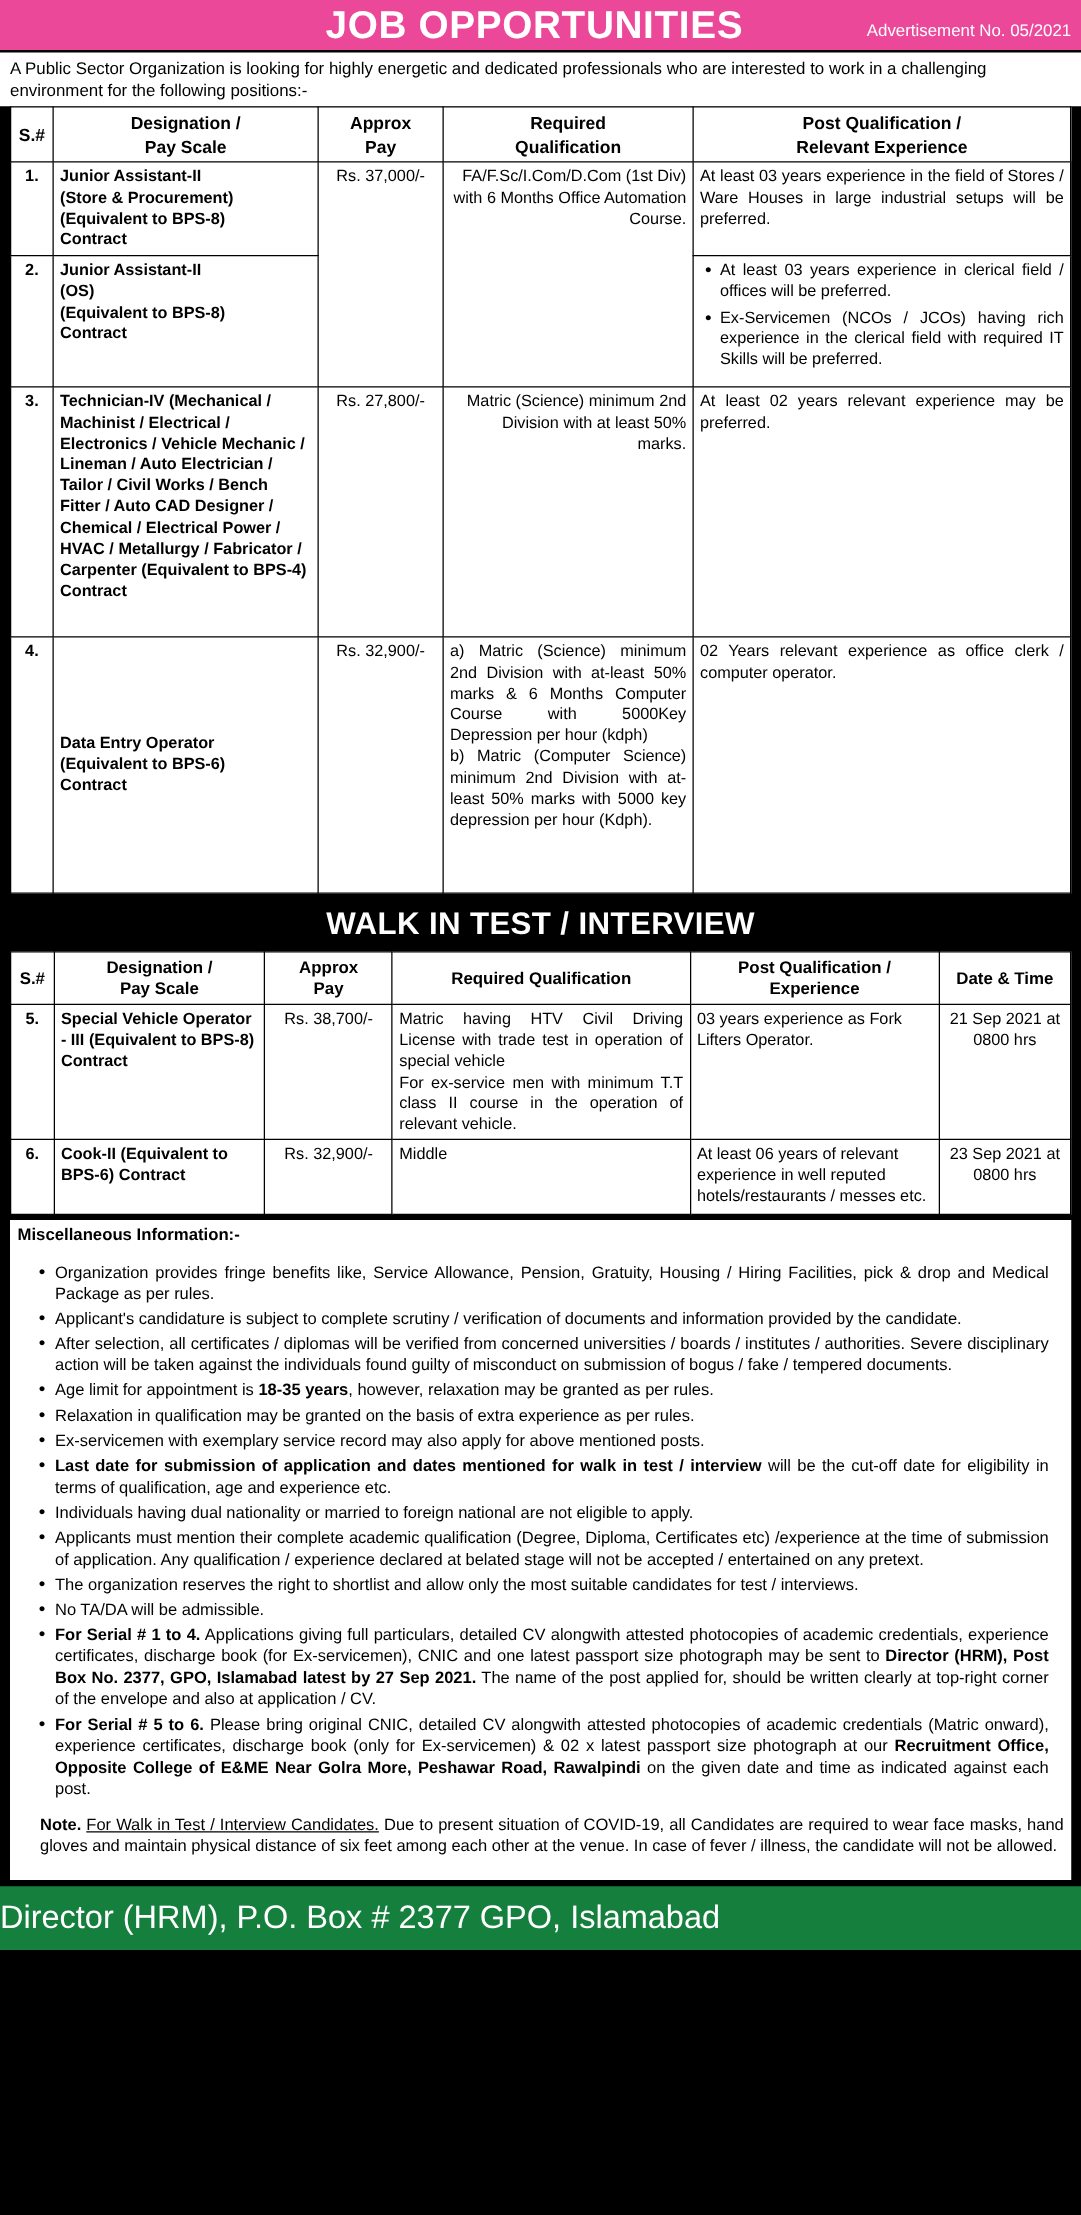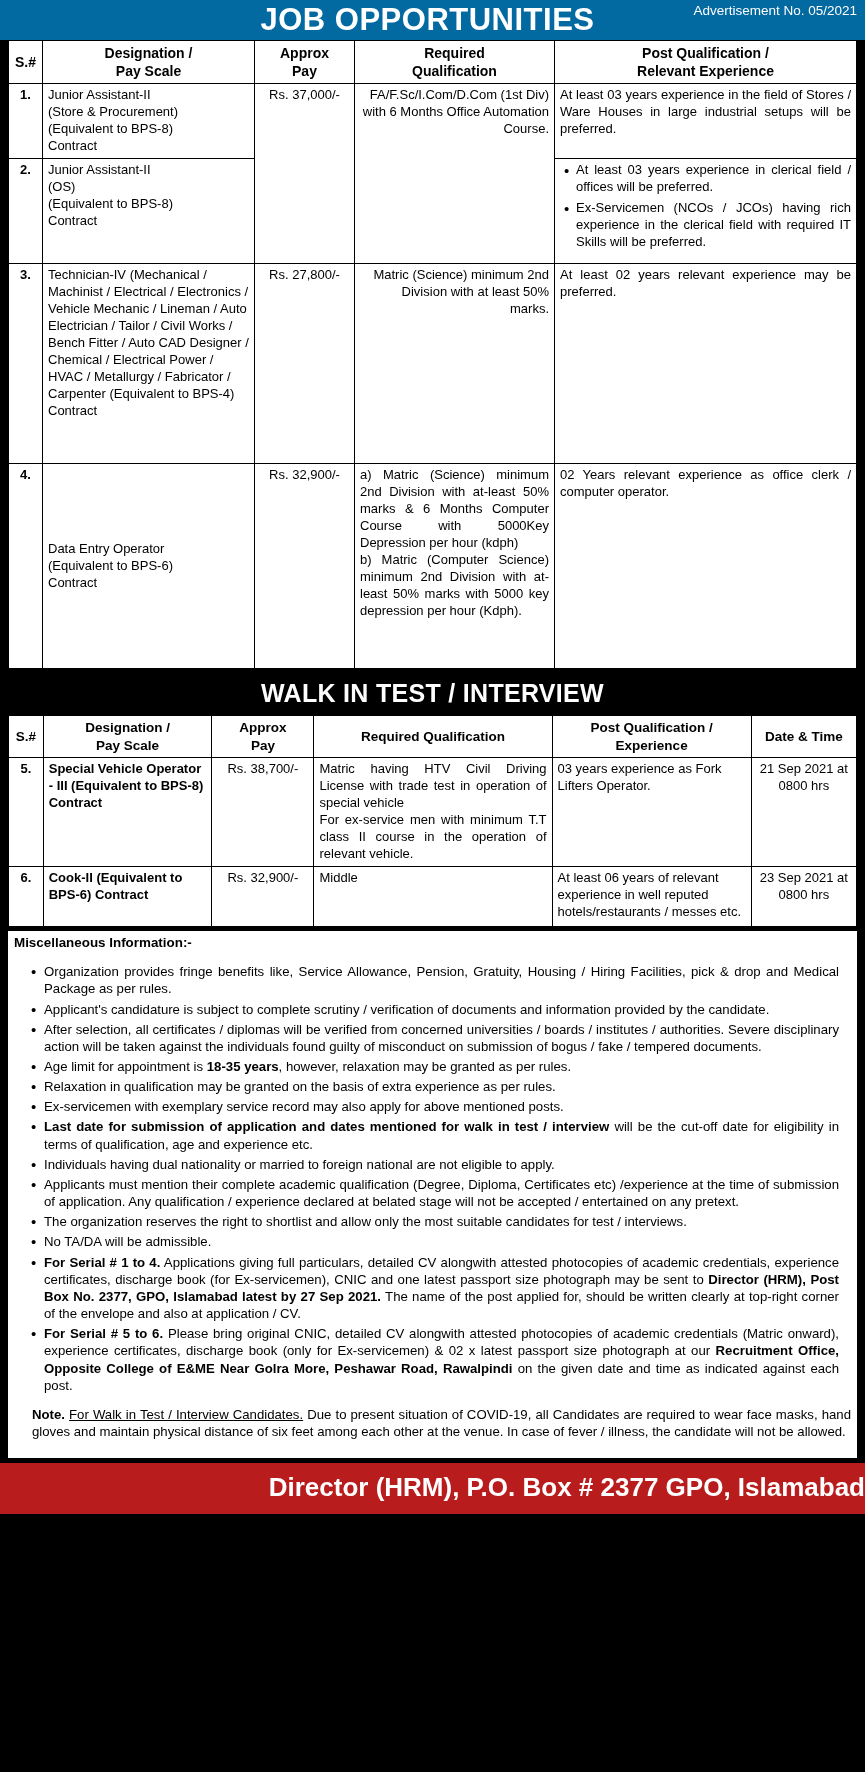--- a/index.html
+++ b/index.html
@@ -12,36 +12,36 @@
   }
   .page {
     width: 865px;
     min-height: 1772px;
     background: #000;
     padding: 0;
   }
   
   .top-header {
     position: relative;
-    background: #0369a1;
+    background: #ec4899;
     color: #fff;
     height: 40px;
   }
   .job-title {
     text-align: center;
     font-size: 31px;
     font-weight: bold;
     letter-spacing: 0.5px;
     line-height: 40px;
     padding-right: 10px;
   }
   .adv-no {
     position: absolute;
     right: 8px;
-    top: 3px;
+    top: 17px;
     font-size: 13.5px;
     color: #fff;
     font-weight: normal;
   }
   .intro {
     background: #fff;
     font-size: 13.5px;
     line-height: 1.35;
     padding: 4px 8px 3px 8px;
     border-top: 2px solid #000;
@@ -63,21 +63,21 @@
   }
   table.jobs thead th {
     background: #fff;
     text-align: center;
     font-weight: bold;
     font-size: 14px;
     vertical-align: middle;
     padding: 3px 2px;
   }
   .c-sn { width: 34px; text-align: center; font-weight: bold; vertical-align: top; }
-  .c-desig { width: 212px; font-weight: normal; }
+  .c-desig { width: 212px; font-weight: bold; }
   .c-pay { width: 100px; text-align: center; vertical-align: middle; font-weight: normal; }
   .c-qual { width: 200px; text-align: right; vertical-align: middle; }
   .c-exp { }
   ul.bul {
     margin: 0;
     padding-left: 16px;
     list-style: none;
   }
   ul.bul li {
     position: relative;
@@ -155,39 +155,40 @@
     content: "\2022";
     position: absolute;
     left: -13px;
     top: -1px;
     font-size: 15px;
   }
   b, .b { font-weight: bold; }
   .u { text-decoration: underline; }
   
   .footer {
-    background: #b91c1c;
+    background: #15803d;
     color: #fff;
-    text-align: right;
+    text-align: left;
     font-size: 26px;
-    font-weight: bold;
+    font-weight: normal;
     padding: 9px 0 11px 0;
     margin-top: 5px;
   }
 </style>
 </head>
 <body>
 
 <div class="page">
 
   <div class="top-header">
     <div class="job-title">JOB OPPORTUNITIES</div>
     <div class="adv-no">Advertisement No. 05/2021</div>
   </div>
 
+  <div class="intro">A Public Sector Organization is looking for highly energetic and dedicated professionals who are interested to work in a challenging environment for the following positions:-</div>
 
   <table class="jobs">
     <thead>
       <tr>
         <th class="c-sn">S.#</th>
         <th class="c-desig">
           <div>Designation /</div>
           <div>Pay Scale</div>
         </th>
         <th class="c-pay">

